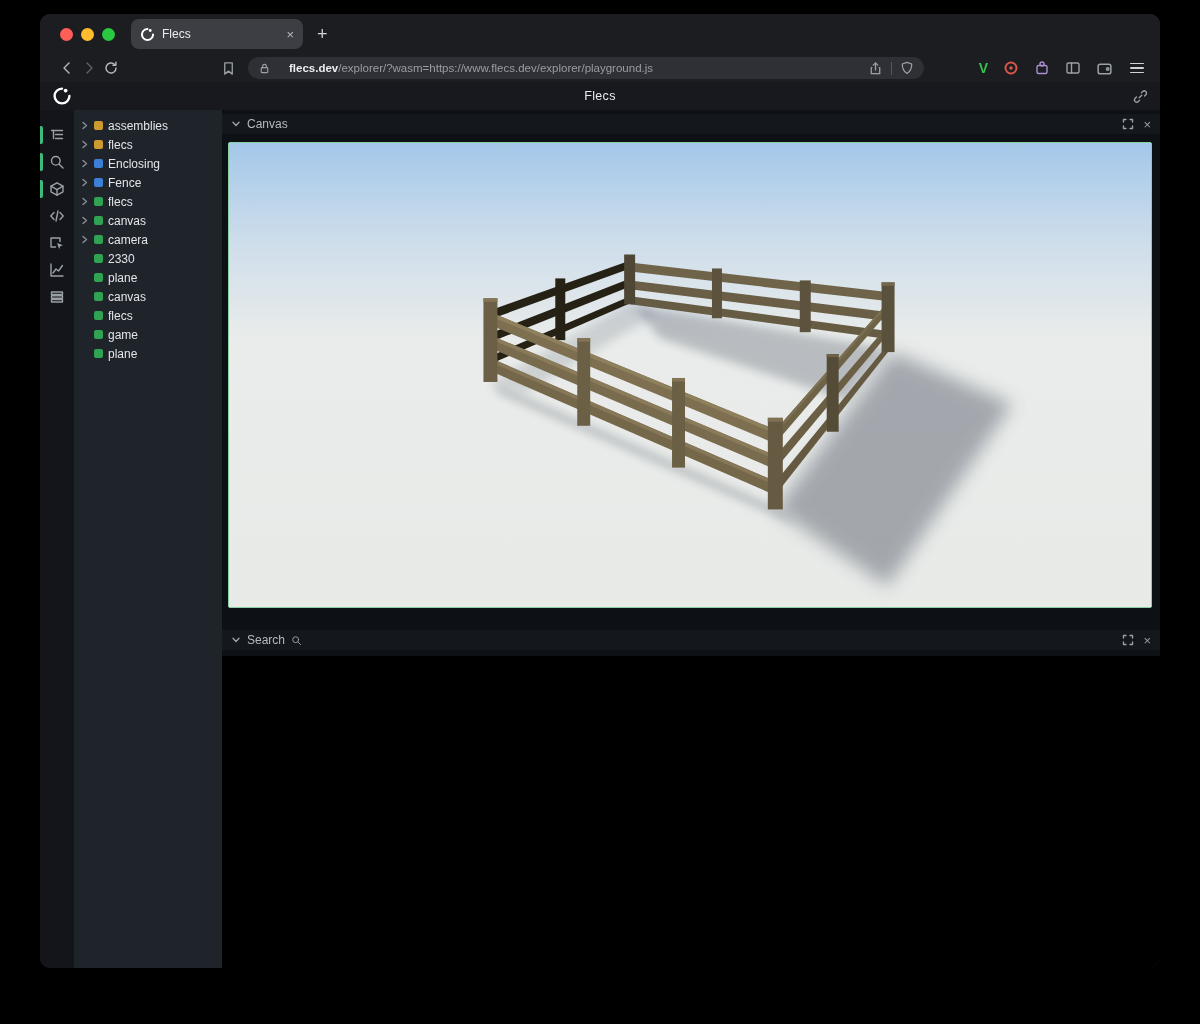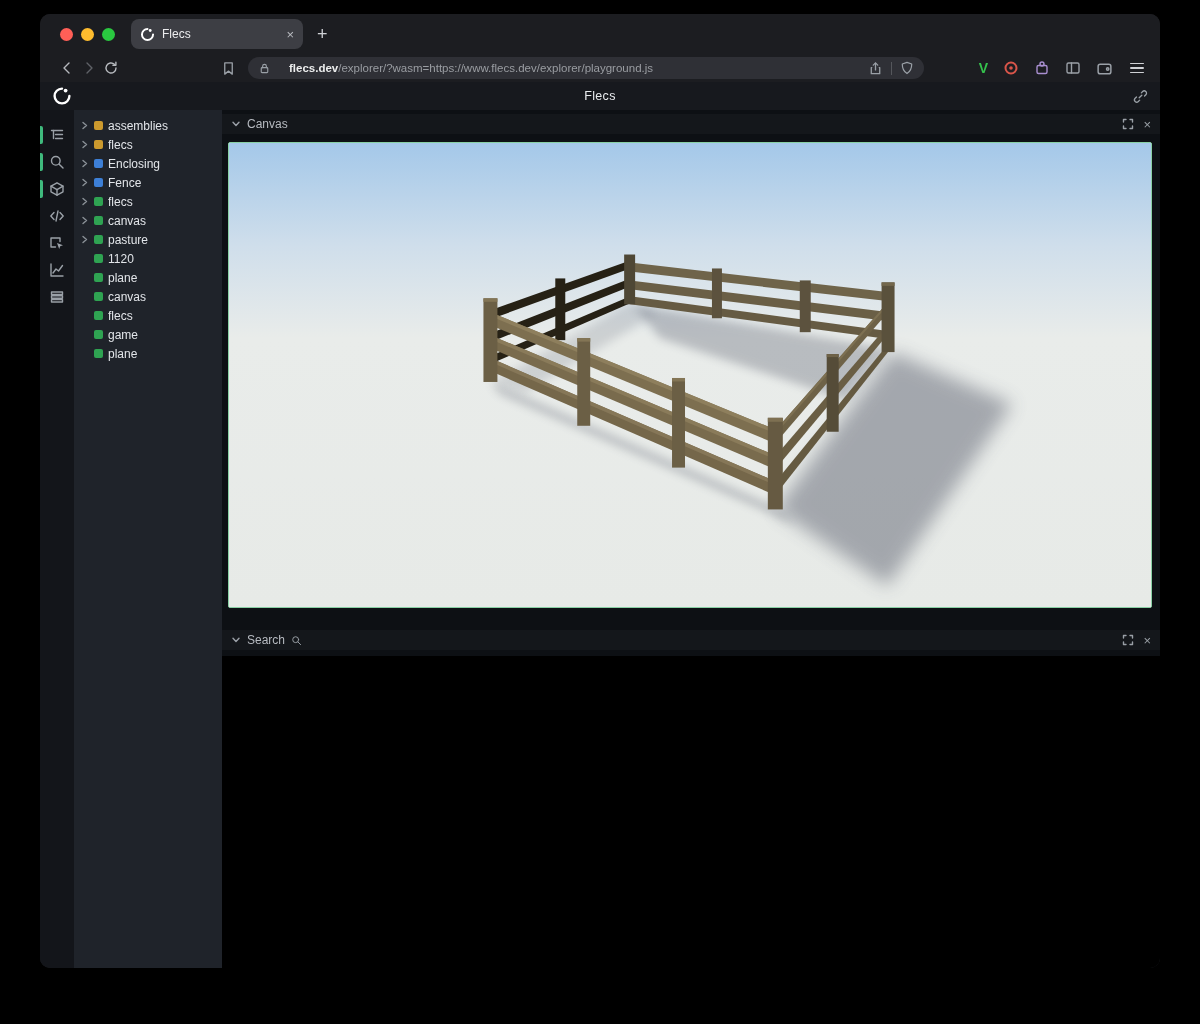--- a/index.html
+++ b/index.html
@@ -287,30 +287,30 @@
     <span class="sq" style="background: rgb(47, 163, 82);"></span>
     <span class="tl">canvas</span>
   </div>
             <div class="tree-row">
     <span class="tree-chev" style="visibility: visible;">
       <svg width="9" height="11" viewBox="0 0 9 11" fill="none" stroke="#8a9097" stroke-width="1.4" stroke-linecap="round" stroke-linejoin="round">
                   <path d="M3 2.5 L6.5 5.5 L3 8.5"></path>
                 </svg>
     </span>
     <span class="sq" style="background: rgb(47, 163, 82);"></span>
-    <span class="tl">pasture</span>
-  </div>
-            <div class="tree-row">
-    <span class="tree-chev" style="visibility: hidden;">
-      <svg width="9" height="11" viewBox="0 0 9 11" fill="none" stroke="#8a9097" stroke-width="1.4" stroke-linecap="round" stroke-linejoin="round">
-                  <path d="M3 2.5 L6.5 5.5 L3 8.5"></path>
-                </svg>
-    </span>
-    <span class="sq" style="background: rgb(47, 163, 82);"></span>
-    <span class="tl">1120</span>
+    <span class="tl">camera</span>
+  </div>
+            <div class="tree-row">
+    <span class="tree-chev" style="visibility: hidden;">
+      <svg width="9" height="11" viewBox="0 0 9 11" fill="none" stroke="#8a9097" stroke-width="1.4" stroke-linecap="round" stroke-linejoin="round">
+                  <path d="M3 2.5 L6.5 5.5 L3 8.5"></path>
+                </svg>
+    </span>
+    <span class="sq" style="background: rgb(47, 163, 82);"></span>
+    <span class="tl">2330</span>
   </div>
             <div class="tree-row">
     <span class="tree-chev" style="visibility: hidden;">
       <svg width="9" height="11" viewBox="0 0 9 11" fill="none" stroke="#8a9097" stroke-width="1.4" stroke-linecap="round" stroke-linejoin="round">
                   <path d="M3 2.5 L6.5 5.5 L3 8.5"></path>
                 </svg>
     </span>
     <span class="sq" style="background: rgb(47, 163, 82);"></span>
     <span class="tl">plane</span>
   </div>

